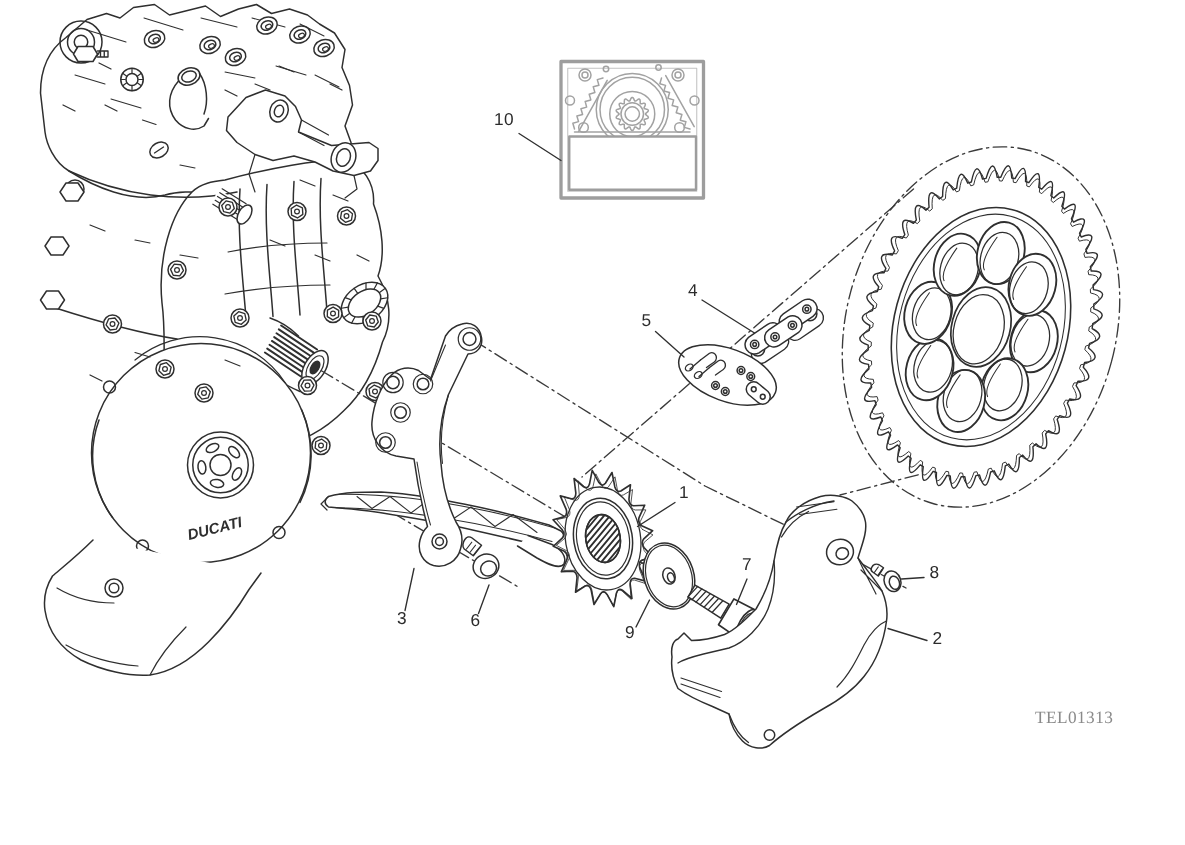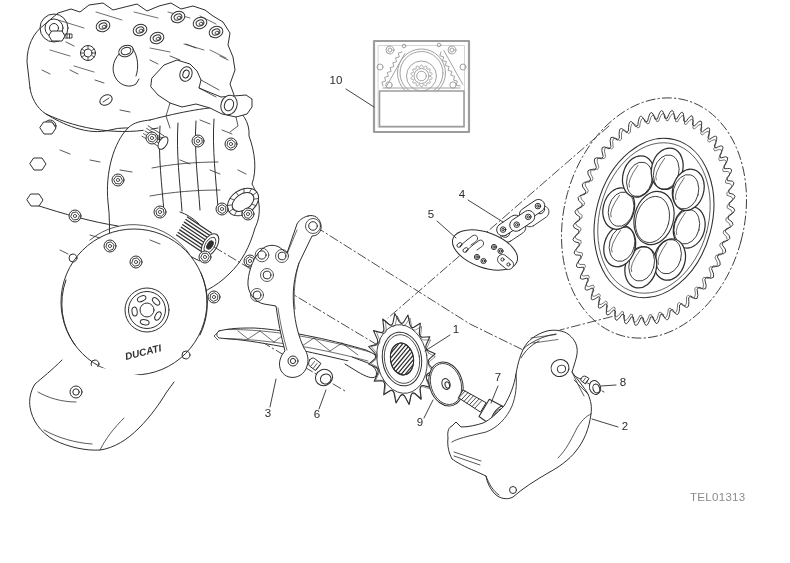--- a/index.html
+++ b/index.html
@@ -1,21 +1,21 @@
 <!DOCTYPE html>
 <html><head>
 <meta charset="utf-8">
 <style>
   html,body{margin:0;padding:0;background:#fff;}
   #stage{position:relative;width:790px;height:563px;background:#ffffff;overflow:hidden;
          font-family:"Liberation Sans","DejaVu Sans",sans-serif;}
   #drawing{position:absolute;left:0;top:0;}
   .callout{position:absolute;transform:translate(-50%,-50%);font-size:11.5px;line-height:1;
            color:#2b2b2b;letter-spacing:0.2px;cursor:default;text-align:right;}
-  #telcode{position:absolute;left:690px;top:491px;font-size:11.5px;color:#8a8a8a;letter-spacing:0.3px;}
+  #telcode{position:absolute;left:690px;top:473px;font-size:11.5px;color:#8a8a8a;letter-spacing:0.3px;font-family:Liberation Serif, serif;}
 </style>
 </head>
 <body>
 
 <div id="stage">
 <svg id="drawing" width="790" height="563" viewBox="0 0 790 563" fill="none" stroke="#2f2f2f" stroke-width="1" stroke-linecap="round" stroke-linejoin="round">
 
   <g>
 
     <path d="M30,88 L27,62 C27,46 33,33 44,25 L58,13 L71,9 L80,12 L89,5 L103,3 L113,10

